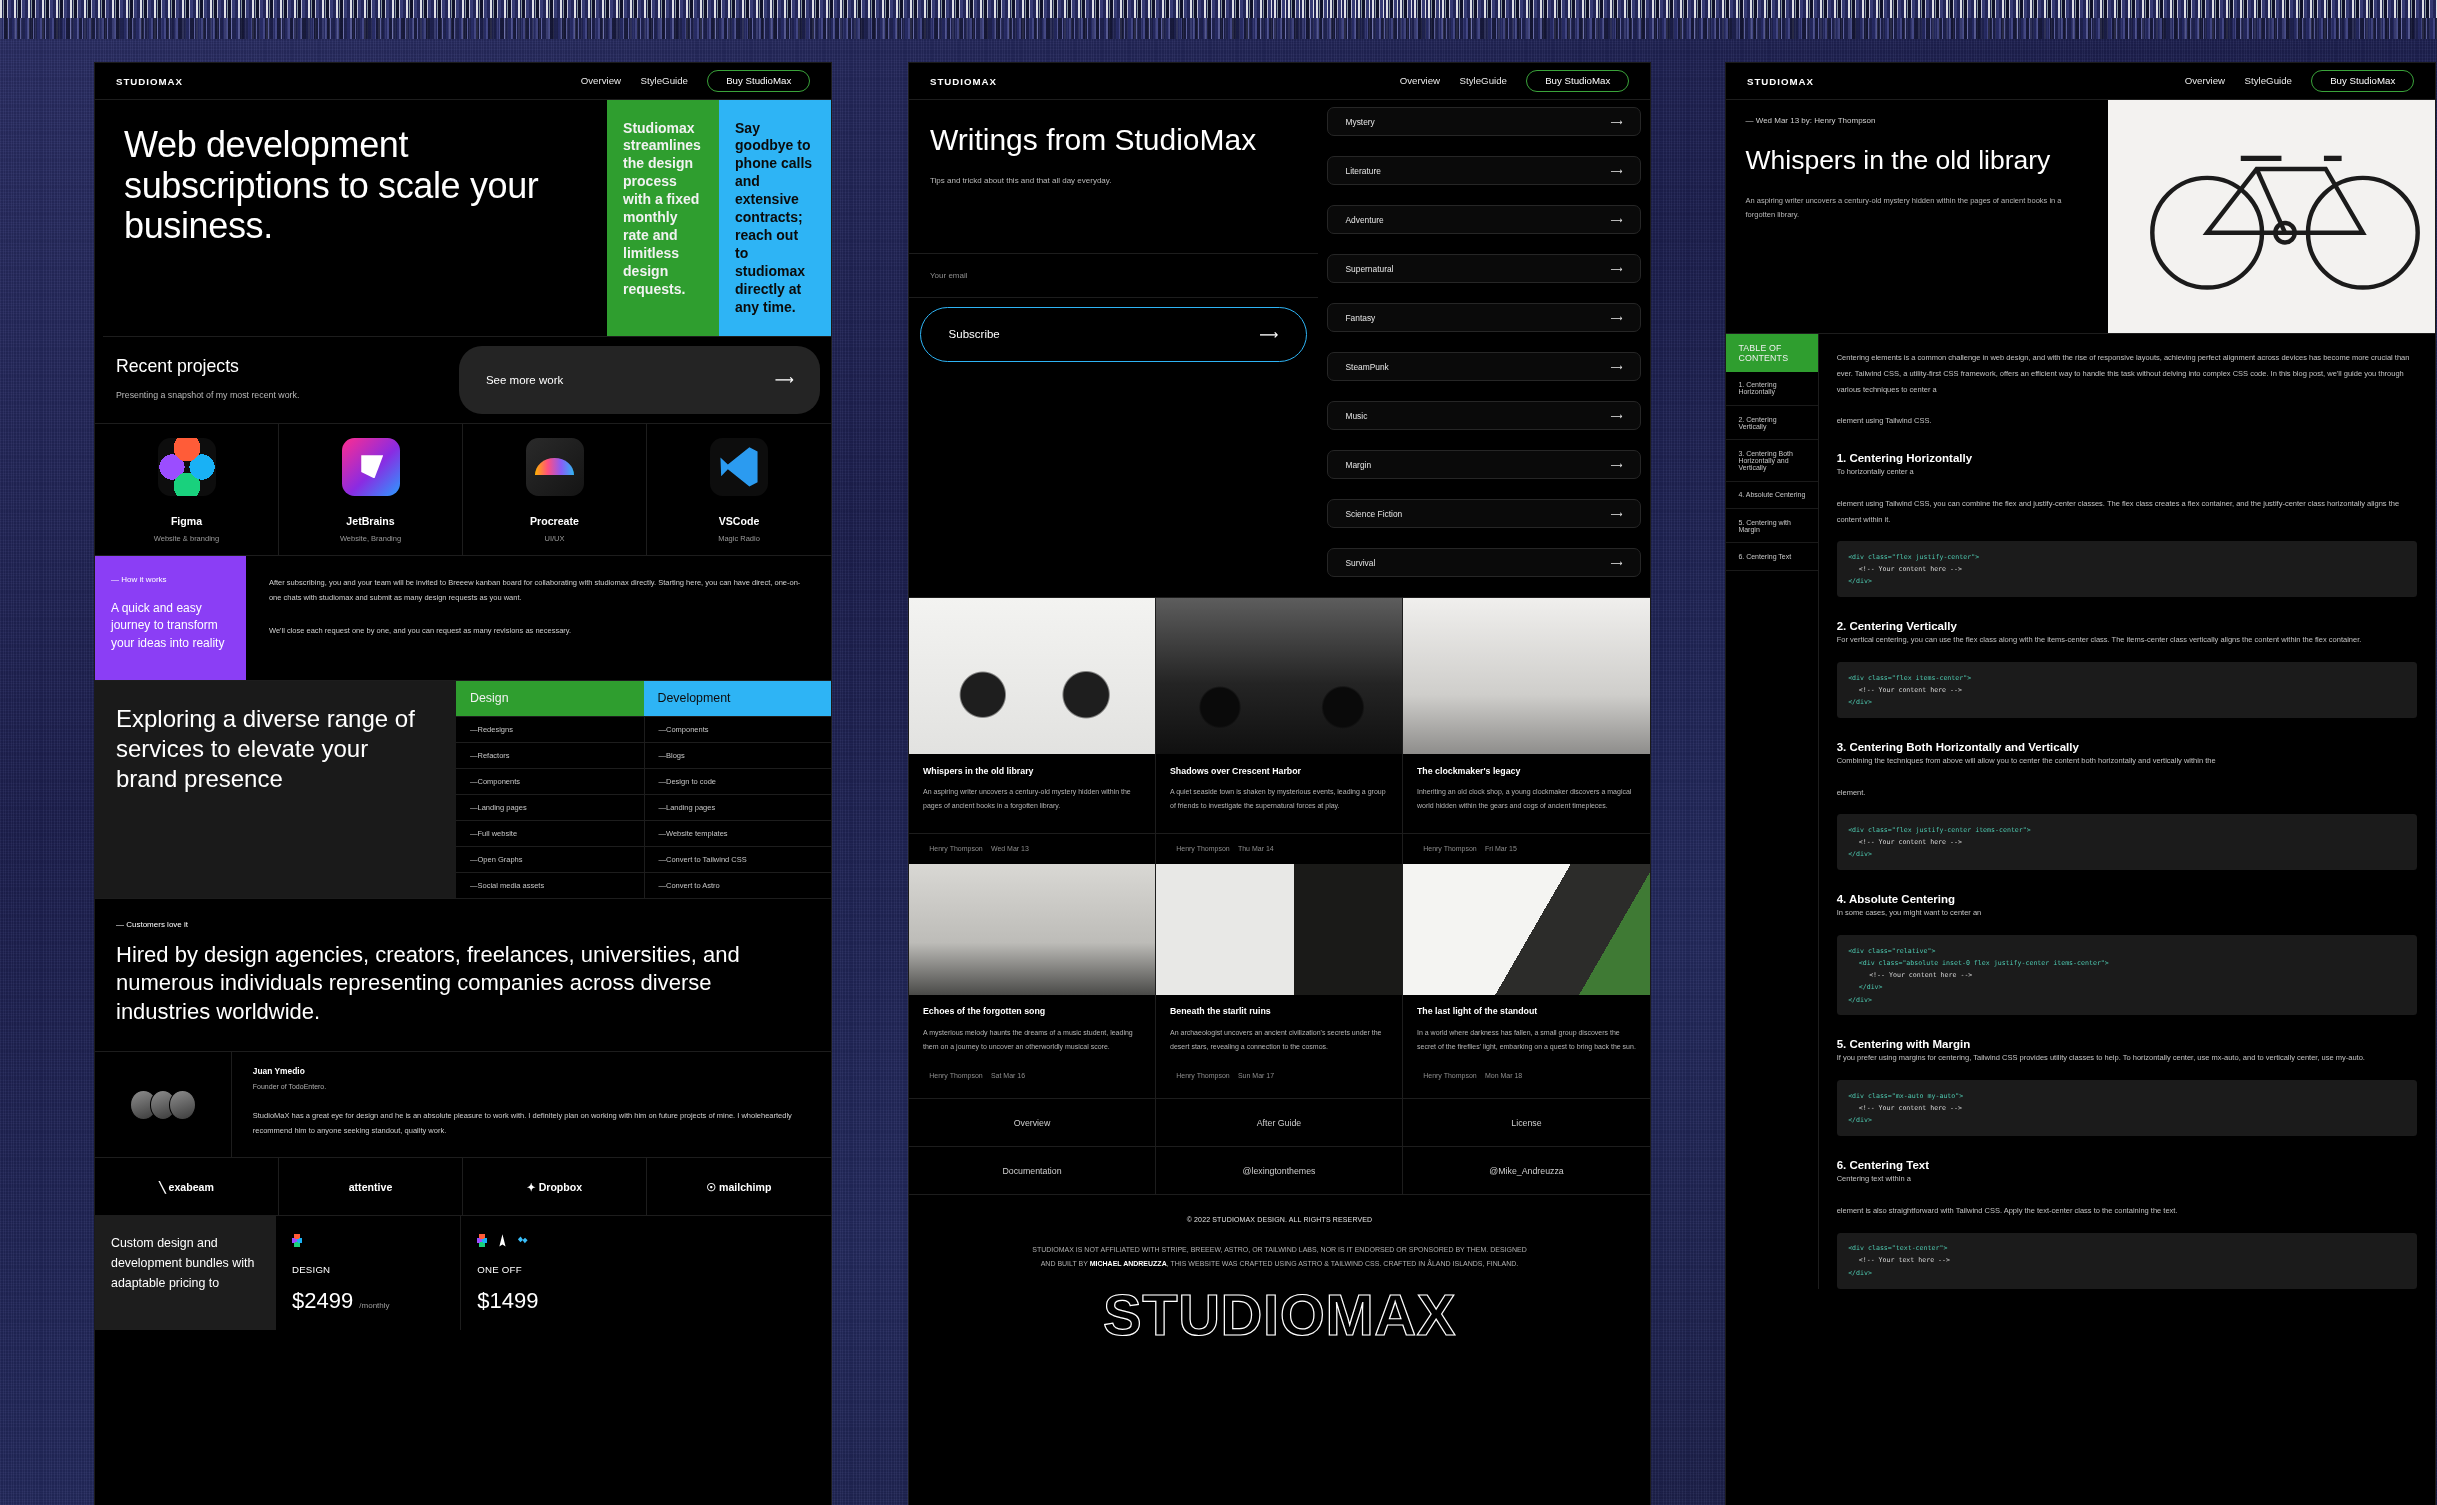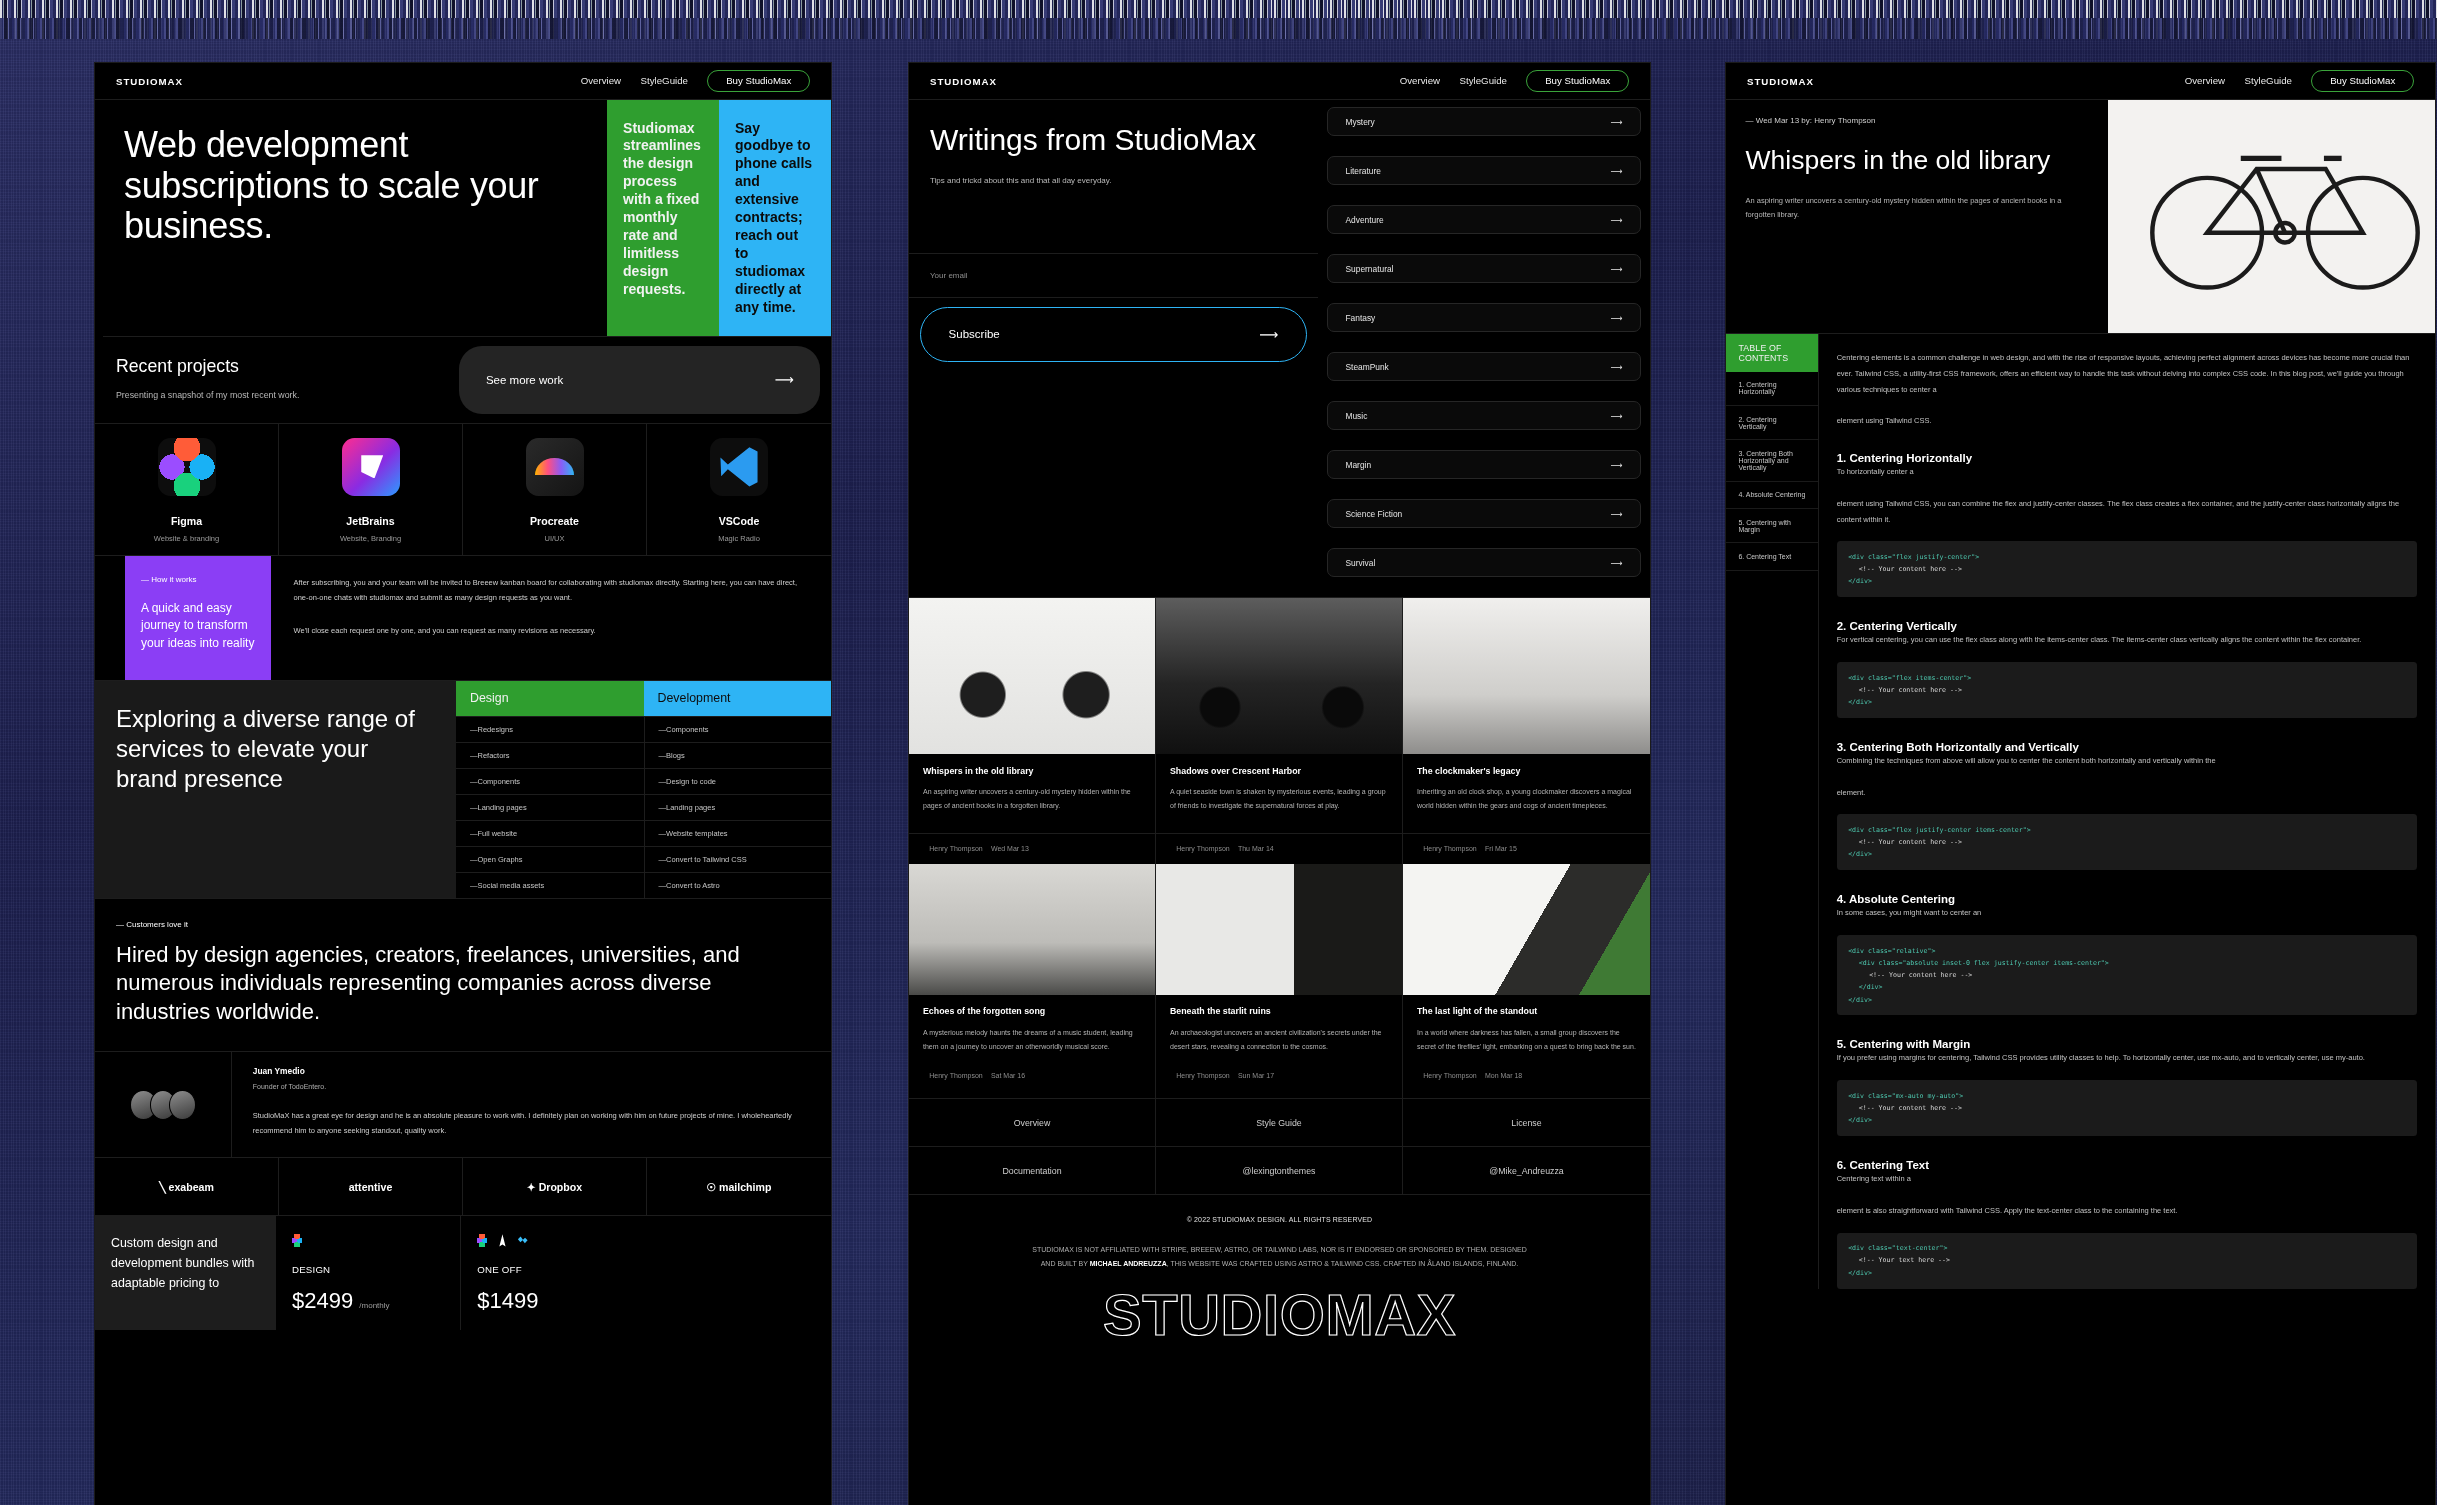--- a/index.html
+++ b/index.html
@@ -97,21 +97,21 @@
     background:#fff; clip-path: polygon(0 0,100% 0,60% 100%,0 72%); }
   .ic-pro { background: linear-gradient(135deg,#2a2a2a,#141414); position: relative; }
   .ic-pro::after { content:""; position:absolute; left:16%; top:34%; width:68%; height:30%;
     border-radius: 50%/100% 100% 0 0;
     background: linear-gradient(90deg,#ffb300,#ff4f81,#8b5cf6,#2fb6f2); }
   .ic-vs { background:#0d0d0d; position: relative; }
   .ic-vs::after { content:""; position:absolute; left:18%; top:16%; width:64%; height:68%;
     background:#2b9bf0; clip-path: polygon(78% 0,100% 11%,100% 89%,78% 100%,20% 56%,2% 74%,0 26%,20% 44%); }
 
   
-  .how { display: flex; border-bottom: 0.9px solid #1d1d1d; padding-left: 30px; }
+  .how { display: flex; border-bottom: 0.9px solid #1d1d1d; }
   .how-left { width: 205px; background: #8b3ef5; padding: 19.5px 16px 28px; }
   .eyebrow { font-size: 8px; color: #fff; }
   .how-title { font-size: 12px; line-height: 1.42; color: #fff; margin-top: 16px; }
   .how-right { flex: 1 1 auto; padding: 19.5px 23px; }
   .para { font-size: 7.5px; line-height: 2.0; color: #cfcfcf; }
   .para + .para { margin-top: 17.7px; }
 
   
   .services { display: flex; border-bottom: 0.9px solid #1d1d1d; }
   .serv-left { width: 361px; background: #1a1a1a; padding: 23px 21px 30px; }
@@ -526,21 +526,21 @@
           <div class="meta" style="margin-top:17.7px">
             <span>Henry Thompson</span>
             <span>Mon Mar 18</span>
           </div>
         </div>
       </div>
     </div>
 
     <div class="links3">
       <div class="lnk">Overview</div>
-      <div class="lnk">Style Guide</div>
+      <div class="lnk">After Guide</div>
       <div class="lnk">License</div>
       <div class="lnk">Documentation</div>
       <div class="lnk">@lexingtonthemes</div>
       <div class="lnk">@Mike_Andreuzza</div>
     </div>
 
     <div class="foot">
       <div class="foot-c">© 2022 STUDIOMAX DESIGN. ALL RIGHTS RESERVED</div>
       <div class="foot-d">
         <span>STUDIOMAX IS NOT AFFILIATED WITH STRIPE, BREEEW, ASTRO, OR TAILWIND LABS, NOR IS IT ENDORSED OR SPONSORED BY THEM. DESIGNED</span><br>

